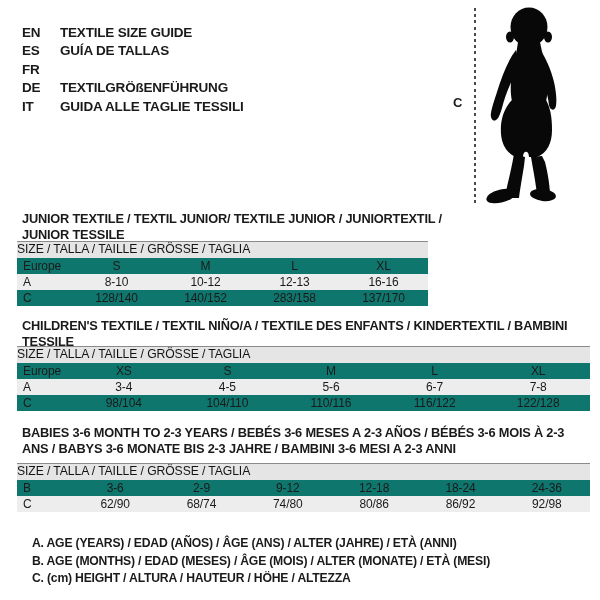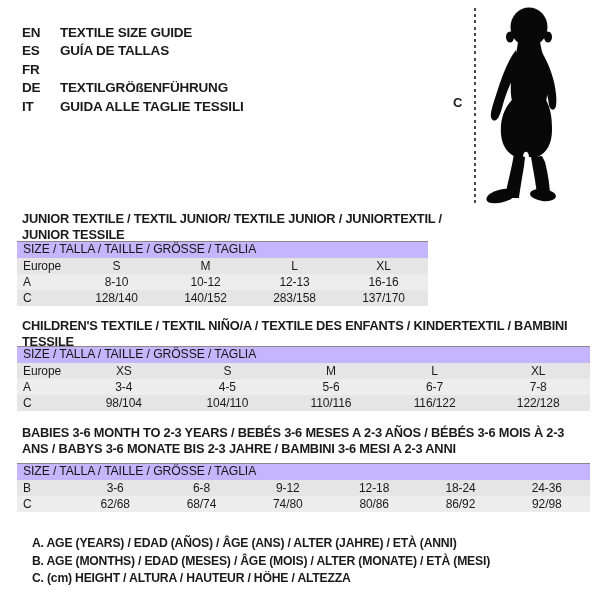--- a/index.html
+++ b/index.html
@@ -61,33 +61,32 @@
   }
   .size-table {
     position: absolute;
     left: 17px;
     font-size: 12px;
     letter-spacing: -0.1px;
   }
   .thead {
     height: 16.5px;
     line-height: 15.5px;
-    background: #c4b5fd;
+    background: #e5e5e5;
     border-top: 1.5px solid #8a8a8a;
-    padding-left: 6px;
     font-size: 12.2px;
     color: #141414;
     white-space: nowrap;
     overflow: hidden;
   }
   .trow {
     display: flex;
     height: 16px;
     line-height: 16px;
-    background: #e5e5e5;
+    background: #0f766e;
   }
   .trow.shaded { background: #ededed; }
   .tlabel {
     width: 55px;
     padding-left: 6px;
     text-align: left;
   }
   .tcell {
     flex: 1;
     text-align: center;
@@ -230,29 +229,29 @@
       </div>
   </div>
 
   <div id="title-2" class="table-title">BABIES 3-6 MONTH TO 2-3 YEARS / BEBÉS 3-6 MESES A 2-3 AÑOS / BÉBÉS 3-6 MOIS À 2-3 ANS / BABYS 3-6 MONATE BIS 2-3 JAHRE / BAMBINI 3-6 MESI A 2-3 ANNI</div>
   <div id="table-2" class="size-table">
     <div class="thead">SIZE / TALLA / TAILLE / GRÖSSE / TAGLIA</div>
     <div>
         <div class="trow">
           <div class="tlabel">B</div>
           <div class="tcell">3-6</div>
-          <div class="tcell">6-8</div>
+          <div class="tcell">2-9</div>
           <div class="tcell">9-12</div>
           <div class="tcell">12-18</div>
           <div class="tcell">18-24</div>
           <div class="tcell">24-36</div>
         </div>
         <div class="trow shaded">
           <div class="tlabel">C</div>
-          <div class="tcell">62/68</div>
+          <div class="tcell">62/90</div>
           <div class="tcell">68/74</div>
           <div class="tcell">74/80</div>
           <div class="tcell">80/86</div>
           <div class="tcell">86/92</div>
           <div class="tcell">92/98</div>
         </div>
       </div>
   </div>
 
   <div class="legend">

